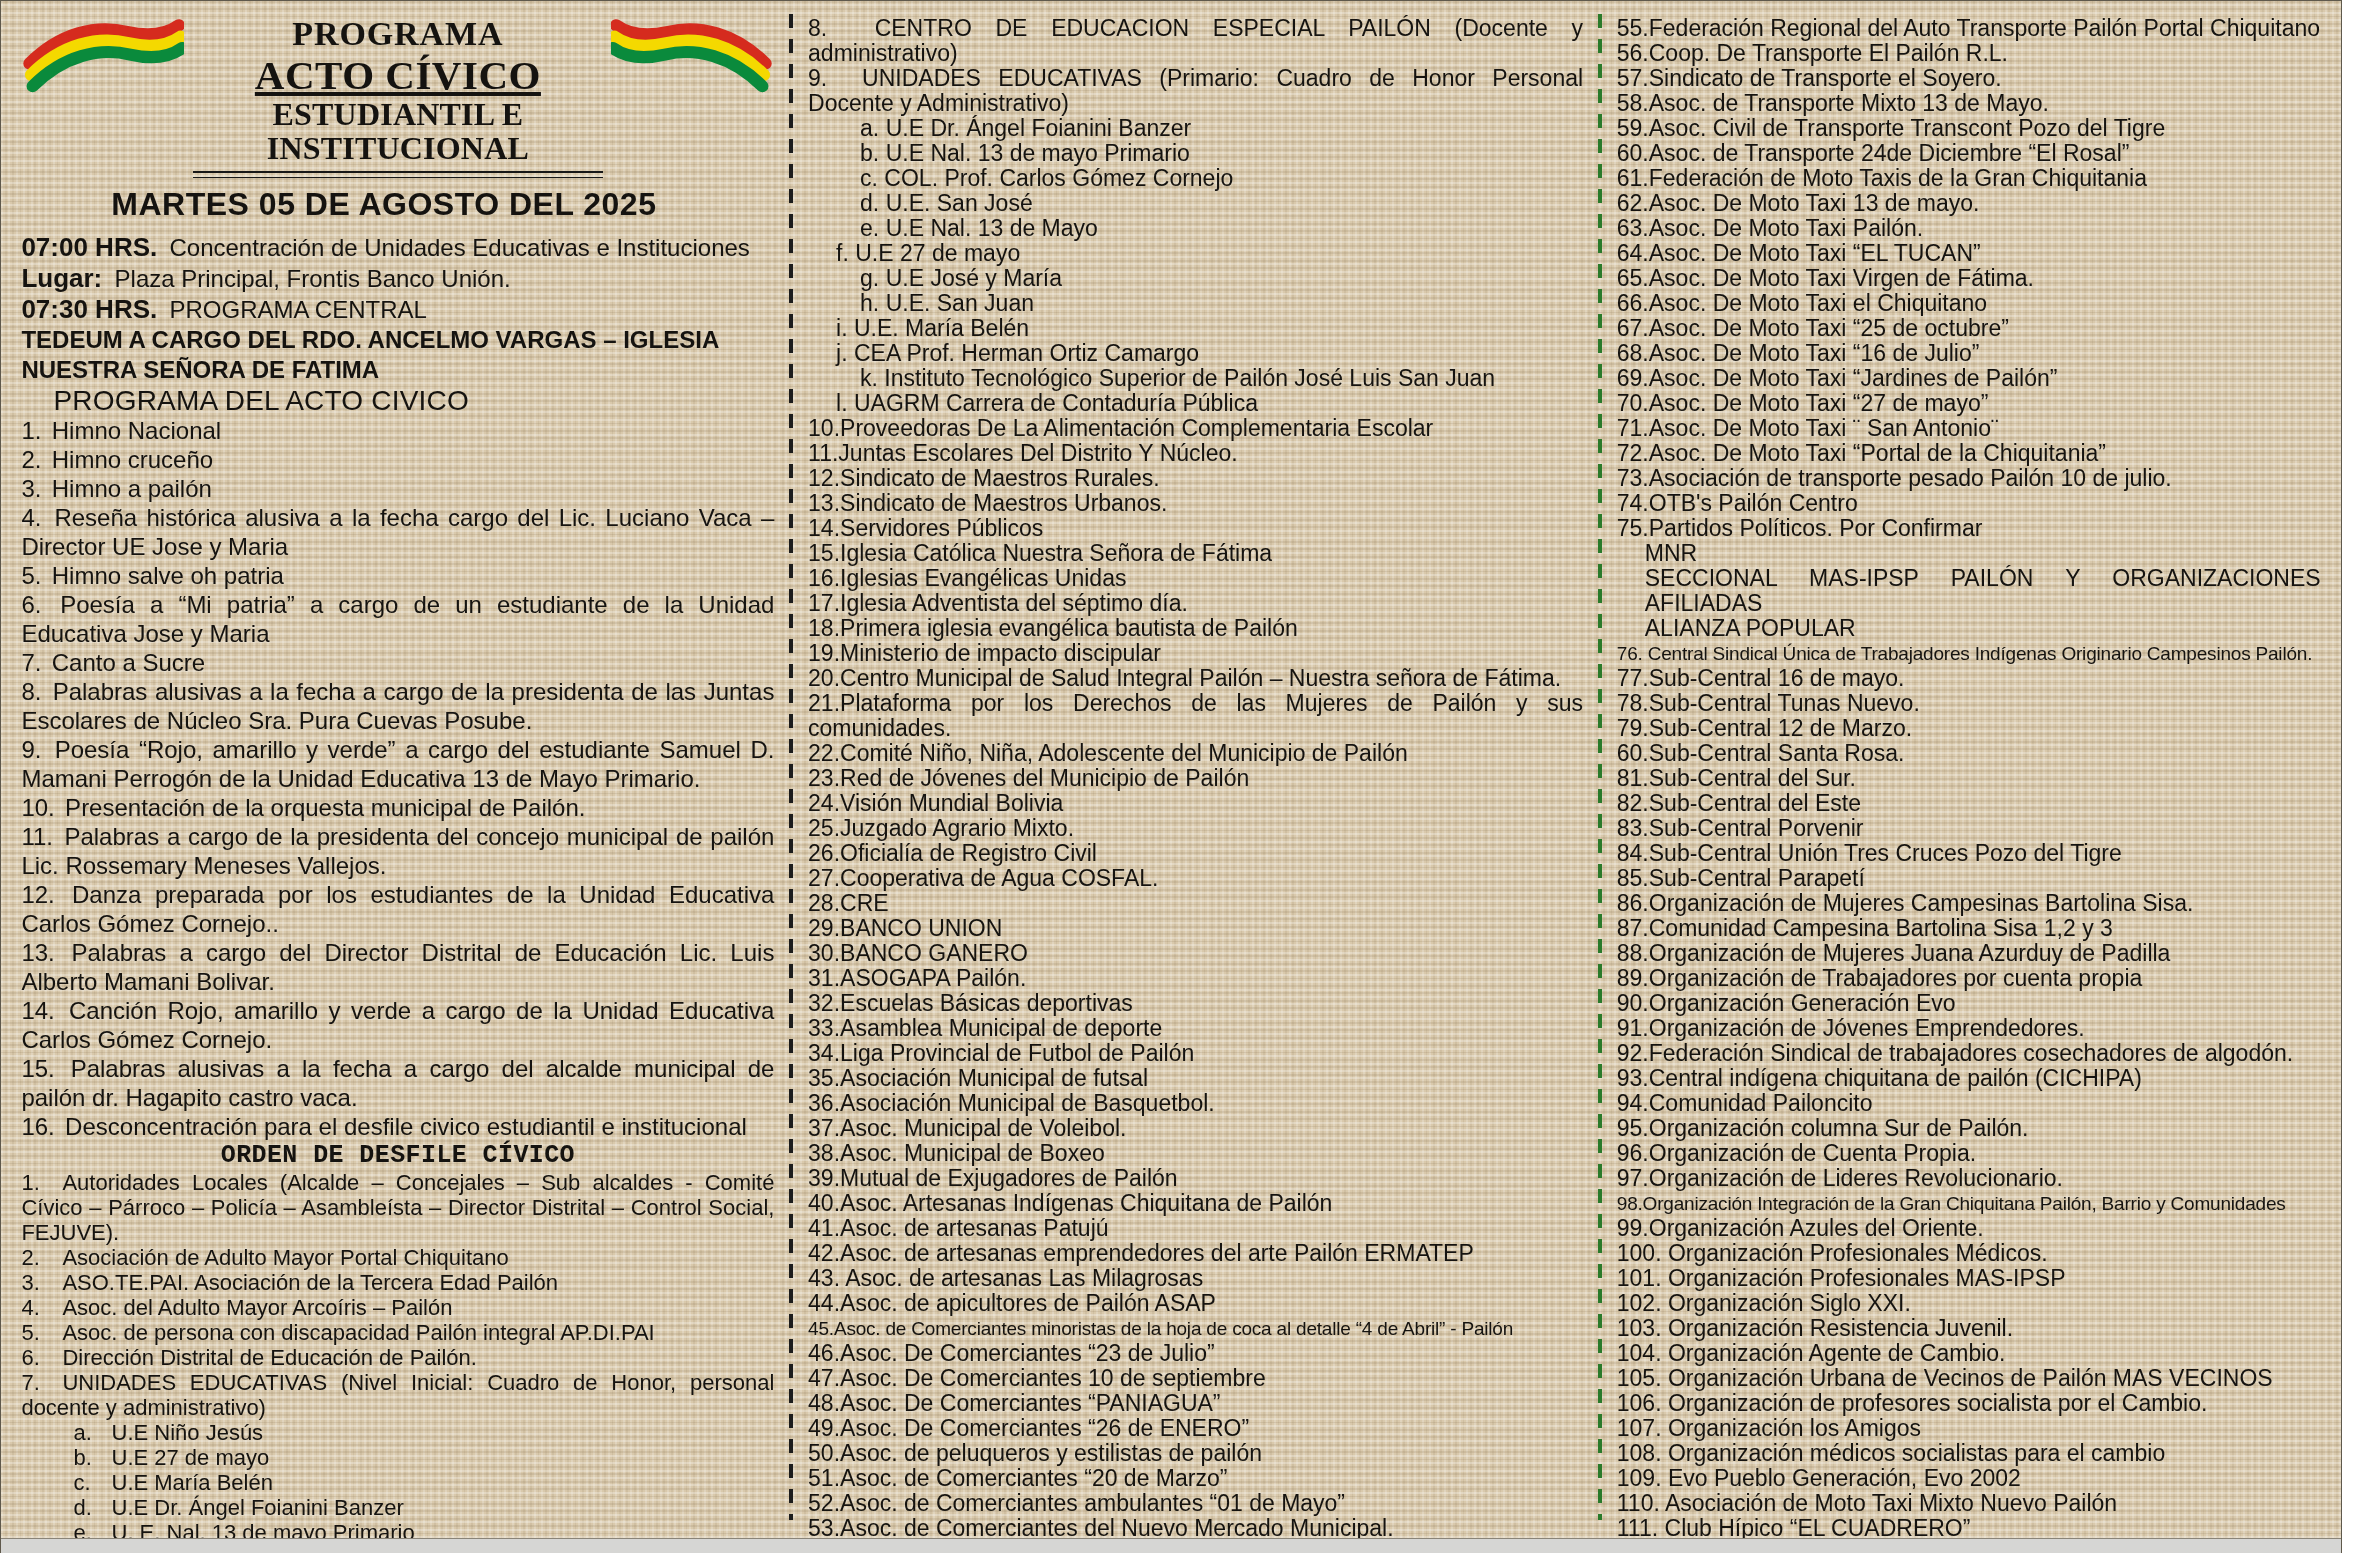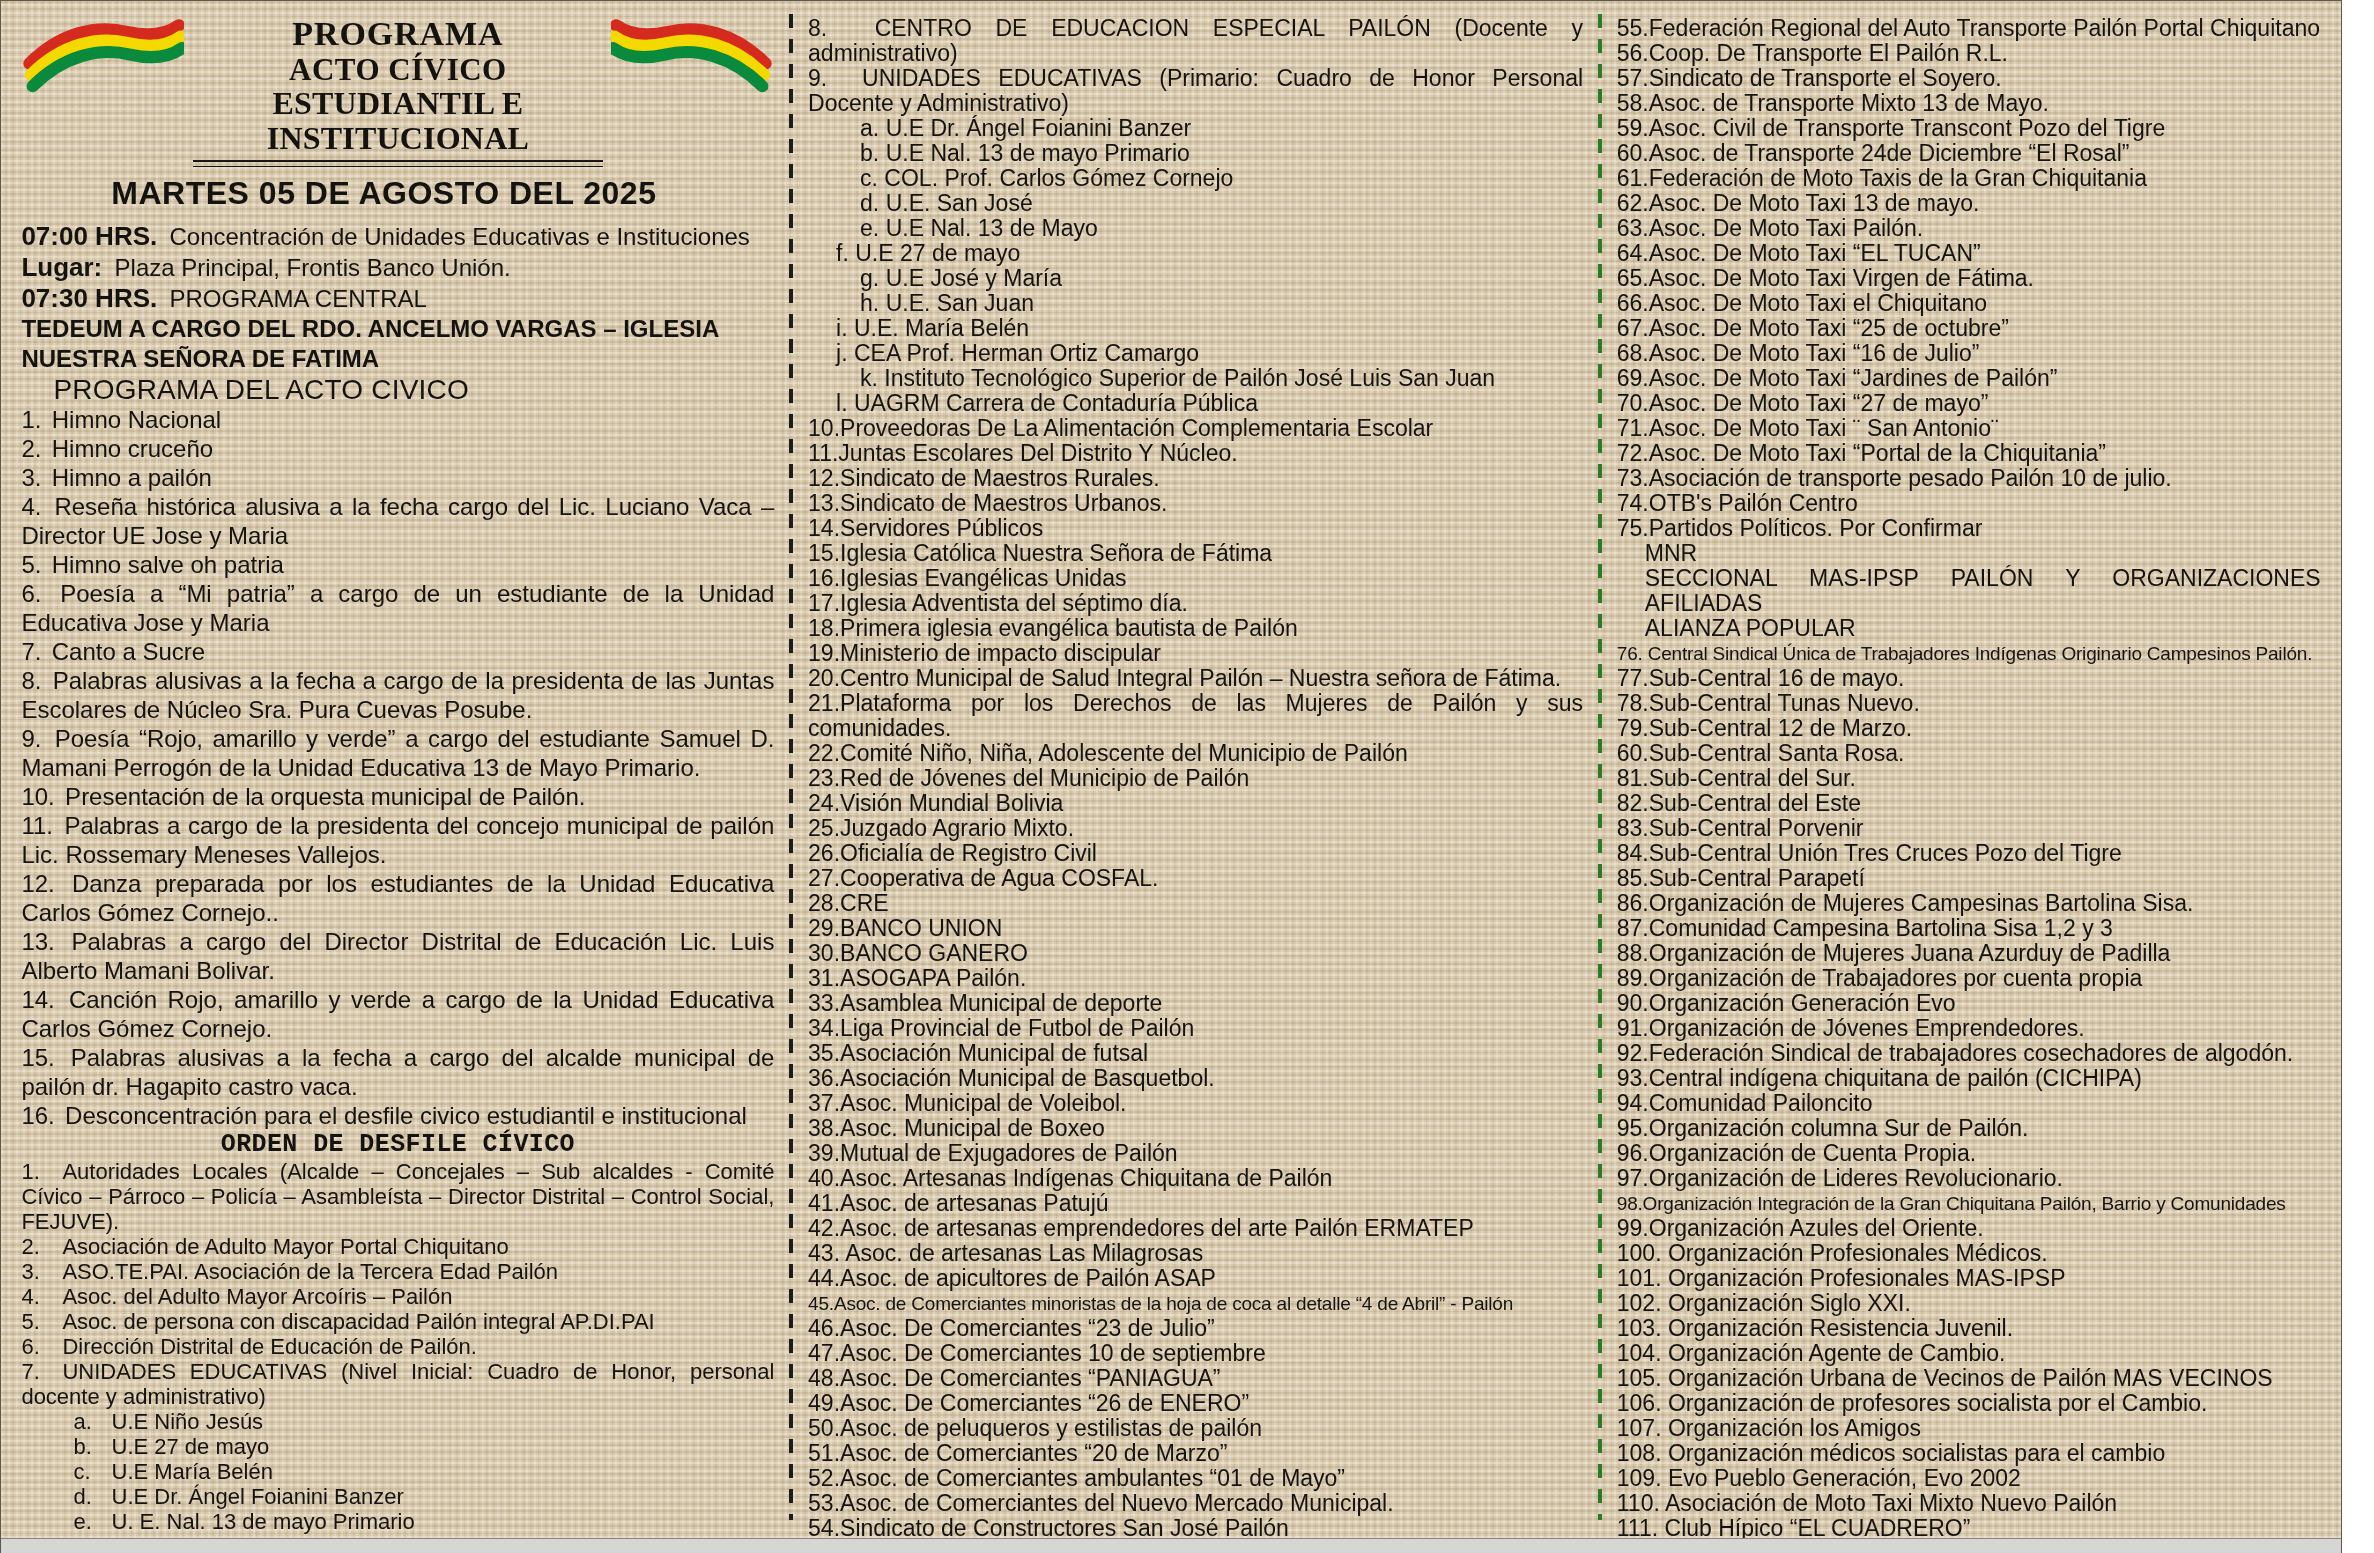--- a/index.html
+++ b/index.html
@@ -24,21 +24,21 @@
   .col3{flex:1;padding-top:5.6px;padding-right:3.7px;}
   .divider{width:3.7px;margin:3.7px 15px 11px 15px;
     background:repeating-linear-gradient(180deg,#1c1c1c 0 14px,transparent 14px 25px);}
   .divider.d-green{background:repeating-linear-gradient(180deg,#2a7a2a 0 14px,transparent 14px 25px);}
 
   
   .header{display:flex;align-items:flex-start;justify-content:space-between;}
   .flag{flex:0 0 auto;margin-top:5.6px;}
   .titleblock{flex:1;text-align:center;font-family:"Liberation Serif", serif;font-weight:800;line-height:1.08;padding-top:3.7px;}
   .t1{font-size:34px;letter-spacing:0.9px;}
-  .t2{font-size:31px;letter-spacing:0.5px;}
+  .t2{font-size:41px;letter-spacing:0.5px;text-decoration:underline;}
   .t3{font-size:32px;letter-spacing:0.2px;}
   .rule2{height:4.6px;border-top:2.8px solid #171717;border-bottom:1.9px solid #171717;width:96%;margin:4.6px auto 0 auto;}
   .date{font-weight:700;font-size:32px;text-align:center;letter-spacing:0.5px;margin:7.4px 28px 9.3px 0;}
 
   
   .line{text-align:justify;}
   .num{white-space:pre;}
   .intro .line{font-size:24px;line-height:31px;}
   .intro .num{font-weight:800;font-size:26px;margin-right:5.6px;}
   .tedeum{font-size:24px;line-height:30px;text-align:left;font-weight:bold;}
@@ -167,20 +167,21 @@
         <div class="line"><span class="num">22.</span>Comité Niño, Niña, Adolescente del Municipio de Pailón</div>
         <div class="line"><span class="num">23.</span>Red de Jóvenes del Municipio de Pailón</div>
         <div class="line"><span class="num">24.</span>Visión Mundial Bolivia</div>
         <div class="line"><span class="num">25.</span>Juzgado Agrario Mixto.</div>
         <div class="line"><span class="num">26.</span>Oficialía de Registro Civil</div>
         <div class="line"><span class="num">27.</span>Cooperativa de Agua COSFAL.</div>
         <div class="line"><span class="num">28.</span>CRE</div>
         <div class="line"><span class="num">29.</span>BANCO UNION</div>
         <div class="line"><span class="num">30.</span>BANCO GANERO</div>
         <div class="line"><span class="num">31.</span>ASOGAPA Pailón.</div>
+        <div class="line"><span class="num">32.</span>Escuelas Básicas deportivas</div>
         <div class="line"><span class="num">33.</span>Asamblea Municipal de deporte</div>
         <div class="line"><span class="num">34.</span>Liga Provincial de Futbol de Pailón</div>
         <div class="line"><span class="num">35.</span>Asociación Municipal de futsal</div>
         <div class="line"><span class="num">36.</span>Asociación Municipal de Basquetbol.</div>
         <div class="line"><span class="num">37.</span>Asoc. Municipal de Voleibol.</div>
         <div class="line"><span class="num">38.</span>Asoc. Municipal de Boxeo</div>
         <div class="line"><span class="num">39.</span>Mutual de Exjugadores de Pailón</div>
         <div class="line"><span class="num">40.</span>Asoc. Artesanas Indígenas Chiquitana de Pailón</div>
         <div class="line"><span class="num">41.</span>Asoc. de artesanas Patujú</div>
         <div class="line"><span class="num">42.</span>Asoc. de artesanas emprendedores del arte Pailón ERMATEP</div>

